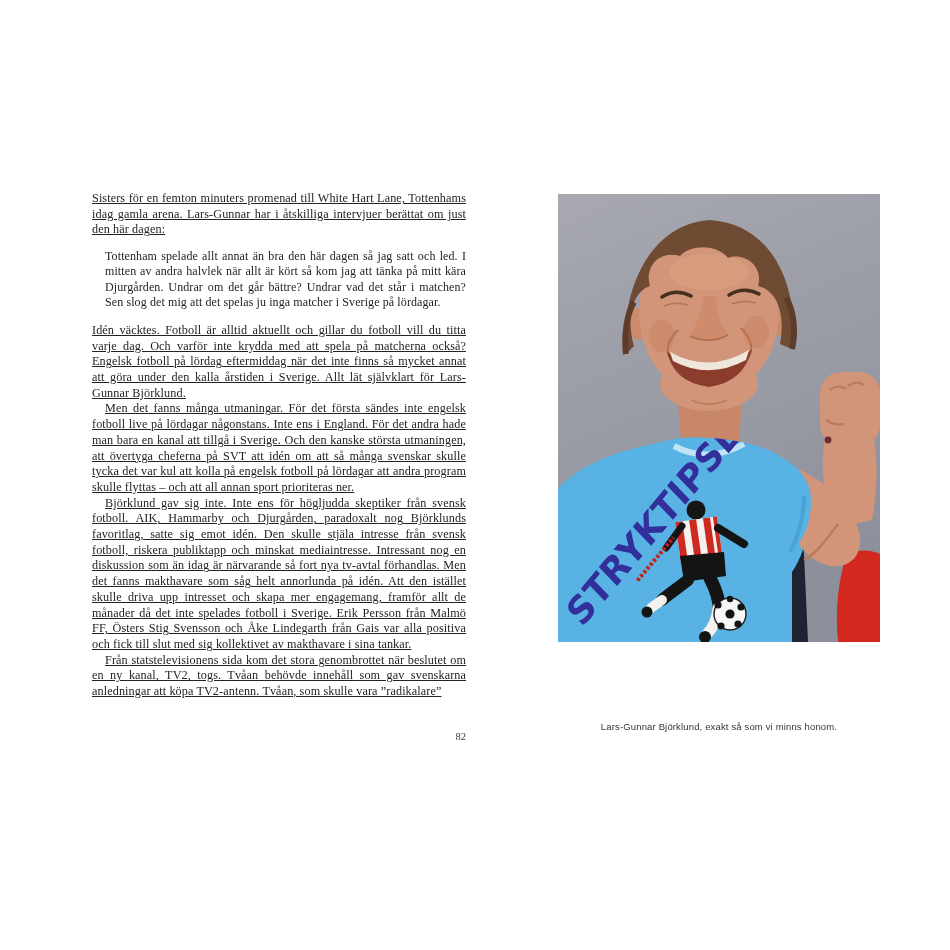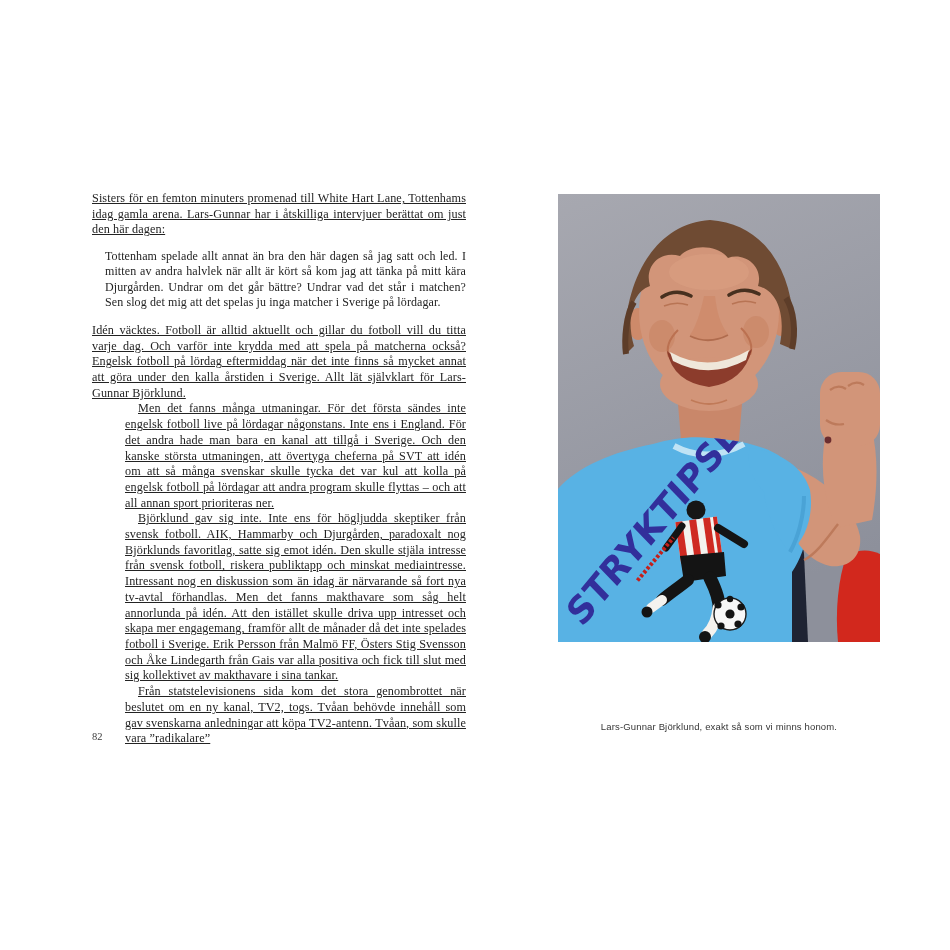--- a/index.html
+++ b/index.html
@@ -21,28 +21,28 @@
     width:950px;height:950px;position:relative;background:var(--paper);
     font-family:"Liberation Serif","DejaVu Serif",serif;color:var(--ink);
     overflow:hidden;
   }
   .text-column{
     position:absolute;left:92px;top:191px;width:374px;
     font-size:12.2px;line-height:15.7px;text-align:justify;
     letter-spacing:0.1px;
   }
   .text-column p{margin:0;text-decoration:underline;}
-  .text-column p.indent{text-indent:13px;margin-left:33px;}
+  .text-column p.indent{text-indent:13px;}
   .book-quote{
     margin:11px 0 13px 13px;
     font-size:12px;line-height:15.2px;text-align:justify;
   }
   .page-number{
     position:absolute;left:92px;top:731px;width:374px;
-    text-align:left;font-size:10.5px;color:#3a3a3a;
+    text-align:right;font-size:10.5px;color:#3a3a3a;
   }
   .photo-frame{
     position:absolute;left:558px;top:194px;width:322px;height:448px;
     overflow:hidden;
   }
   .photo-frame svg{display:block;}
   .photo-caption{
     position:absolute;left:558px;top:689px;width:322px;
     text-align:center;
     font-family:"Liberation Sans","DejaVu Sans",sans-serif;

